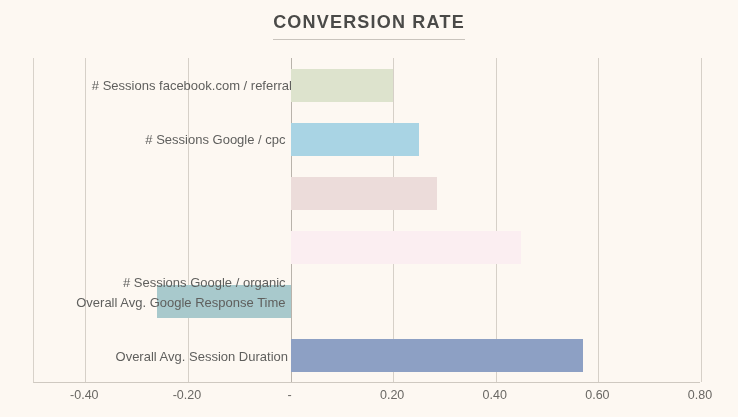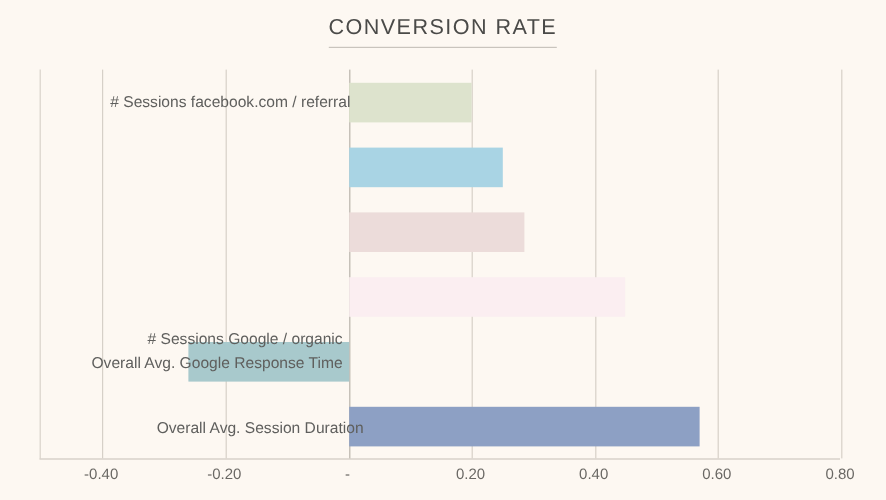--- a/index.html
+++ b/index.html
@@ -24,21 +24,21 @@
   .title-wrap {
     position: absolute;
     left: 0;
     top: 12px;
     width: 738px;
     text-align: center;
   }
   .chart-title {
     display: inline-block;
     font-size: 18px;
-    font-weight: normal;
+    font-weight: bold;
     letter-spacing: 1.2px;
     color: #4a4a48;
     padding-bottom: 6px;
     border-bottom: 1px solid #c9c4bd;
   }
 
   
   .plot-area {
     position: absolute;
     left: 33px;
@@ -158,16 +158,17 @@
       <div class="xtick" style="left: 51.3077px;">-0.40</div>
       <div class="xtick" style="left: 153.923px;">-0.20</div>
       <div class="xtick" style="left: 256.538px;">-</div>
       <div class="xtick" style="left: 359.154px;">0.20</div>
       <div class="xtick" style="left: 461.769px;">0.40</div>
       <div class="xtick" style="left: 564.385px;">0.60</div>
       <div class="xtick" style="left: 667px;">0.80</div>
     </div>
 
 <div class="cat-label" style="top: 85.0833px; right: 446px;"># Sessions facebook.com / referral</div>
+    <div class="cat-label" style="top: 139.25px; right: 452.462px;"># Sessions Google / cpc</div>
     <div class="cat-label" style="top: 247.583px; right: 452.462px; margin-top: 34px;"># Sessions Google / organic</div>
     <div class="cat-label" style="top: 301.75px; right: 452.462px;">Overall Avg. Google Response Time</div>
-    <div class="cat-label" style="top: 355.917px; right: 435px; margin-left: 45px;">Overall Avg. Session Duration</div>
+    <div class="cat-label" style="top: 355.917px; right: 450px; margin-left: 45px;">Overall Avg. Session Duration</div>
   </div>
 
 </body></html>

